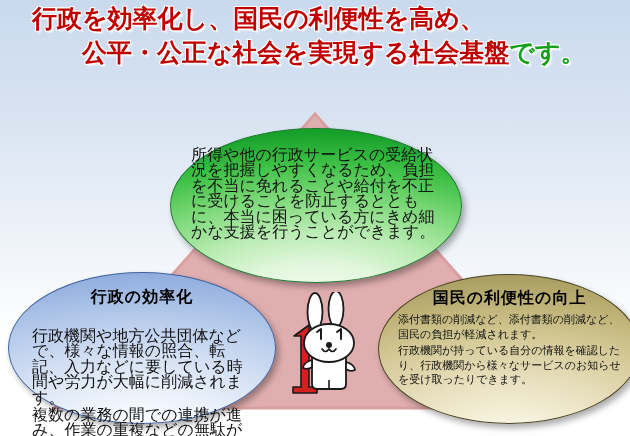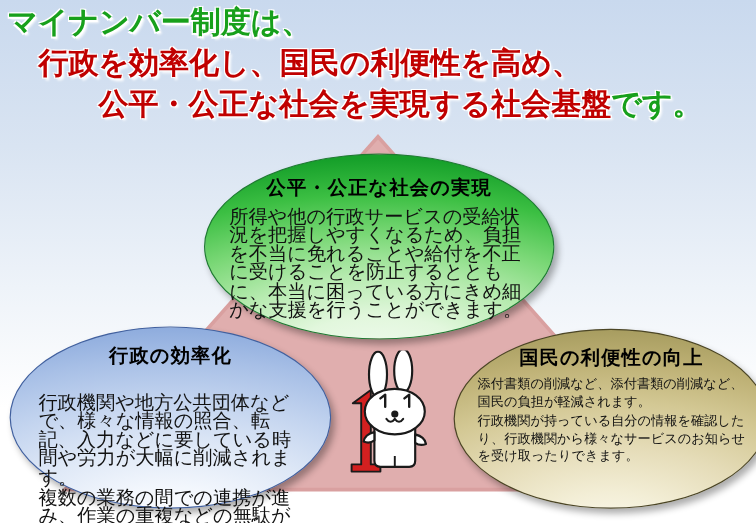--- a/index.html
+++ b/index.html
@@ -144,31 +144,29 @@
   }
   #bubble-convenience .bubble-title { margin-bottom: 4px; }
   #bubble-convenience .bubble-body { font-size: 11px; line-height: 14.6px; }
 </style>
 </head>
 <body>
 
 <div id="canvas">
 
   <div id="headline">
-    <div class="hl-line hl-line-1">マイナンバー制度は、</div>
     <div class="hl-line hl-line-2">行政を効率化し、国民の利便性を高め、</div>
     <div class="hl-line hl-line-3"><span>公平・公正な社会を実現する社会基盤</span><span class="hl-green">です。</span></div>
   </div>
 
   <svg id="triangle" viewBox="0 0 530 302">
     <polygon points="265,4 526,298 4,298" fill="#e0aeae" stroke="#d9a0a0" stroke-width="3"></polygon>
   </svg>
 
   <div class="bubble" id="bubble-fairness">
-    <div class="bubble-title">公平・公正な社会の実現</div>
     <div class="bubble-body">
       <p>所得や他の行政サービスの受給状況を把握しやすくなるため、負担を不当に免れることや給付を不正に受けることを防止するとともに、本当に困っている方にきめ細かな支援を行うことができます。</p>
     </div>
   </div>
 
   <div class="bubble" id="bubble-efficiency">
     <div class="bubble-title">行政の効率化</div>
     <div class="bubble-body">
       <p>行政機関や地方公共団体などで、様々な情報の照合、転記、入力などに要している時間や労力が大幅に削減されます。</p>
       <p>複数の業務の間での連携が進み、作業の重複などの無駄が削減されます。</p>

